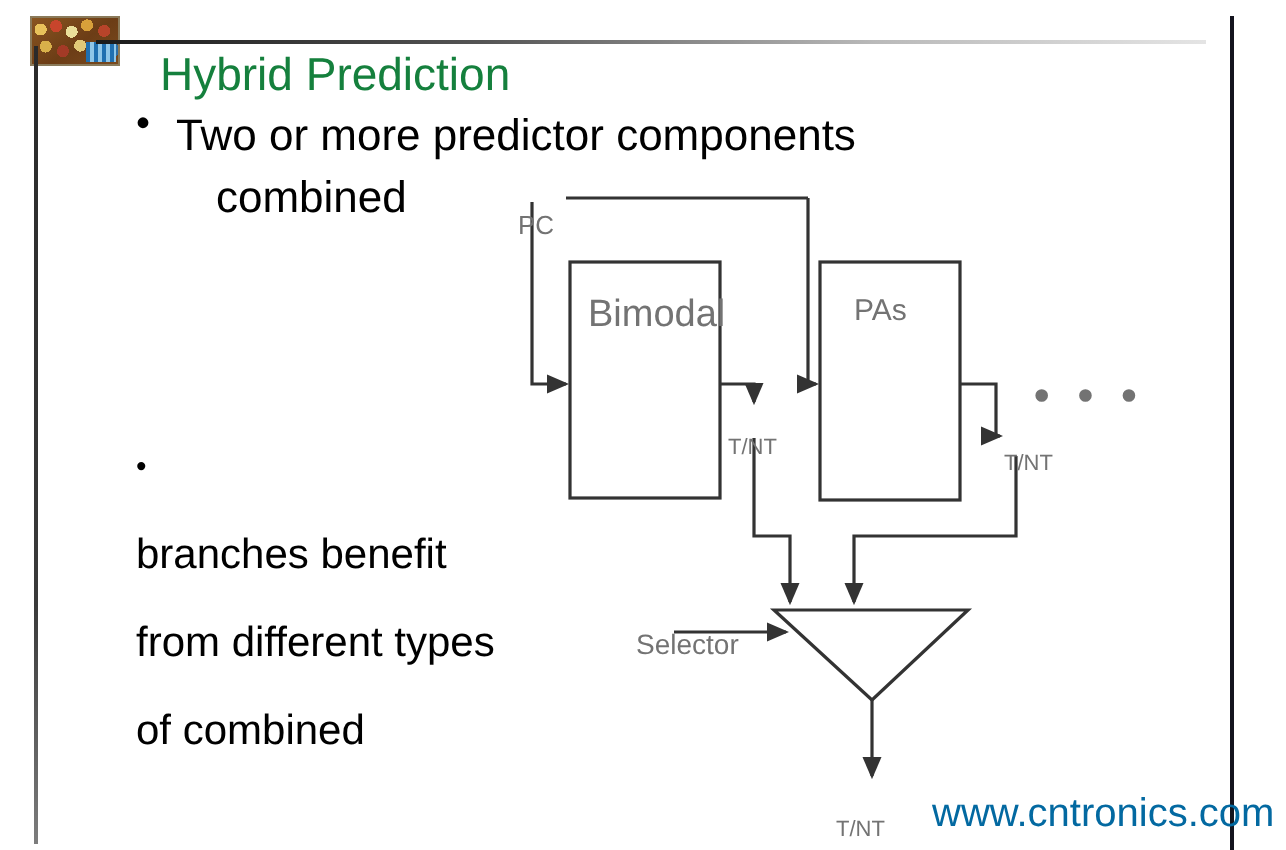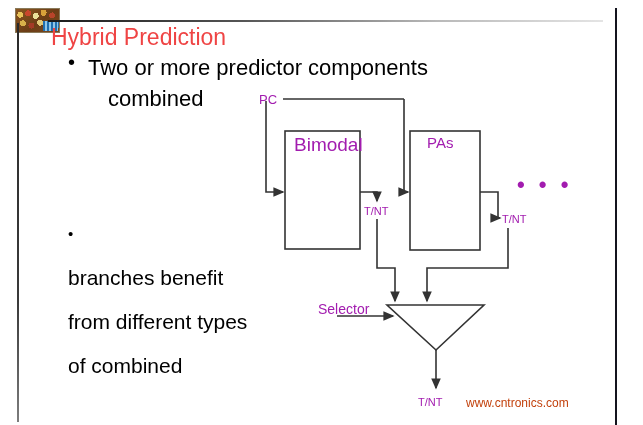--- a/index.html
+++ b/index.html
@@ -71,24 +71,24 @@
     left: 615px;
     top: 8px;
     width: 2px;
     height: 417px;
     background: #14141e;
   }
 
   
   #title {
     position: absolute;
-    left: 51px;
+    left: 80px;
     top: 24px;
     font-size: 23px;
-    color: #ef4444;
+    color: #15803d;
     letter-spacing: 0px;
     white-space: nowrap;
   }
   .bullet-block {
     position: absolute;
     color: #000000;
   }
   .bullet-line {
     display: flex;
     align-items: flex-start;
@@ -129,38 +129,39 @@
   
   #diagram {
     position: absolute;
     left: 0;
     top: 0;
     width: 643px;
     height: 425px;
   }
   .dlabel {
     position: absolute;
-    color: #a21caf;
-    white-space: nowrap;
+    color: #737373;
+    white-space: nowrap;
+    margin-top: 13px;
   }
   #label-pc       { left: 259px; top: 92px;  font-size: 13px; }
   #label-bimodal  { left: 294px; top: 134px; font-size: 19px; }
   #label-pas      { left: 427px; top: 134px; font-size: 15px; text-align: right; }
   #label-tnt-mid  { left: 364px; top: 205px; font-size: 11px; }
   #label-tnt-right{ left: 502px; top: 213px; font-size: 11px; }
   #label-tnt-out  { left: 418px; top: 396px; font-size: 11px; }
   #label-selector { left: 318px; top: 301px; font-size: 14px; }
   #label-ellipsis { left: 517px; top: 172px; font-size: 22px; letter-spacing: 4px; font-weight: bold; }
 
   #watermark {
     position: absolute;
     left: 466px;
     top: 396px;
-    font-size: 12px;
-    color: #c2410c;
+    font-size: 20px;
+    color: #0369a1;
     white-space: nowrap;
     text-align: right;
   }
 </style>
 </head>
 <body>
 
 <div id="slide">
 
   <div id="corner-thumb">

